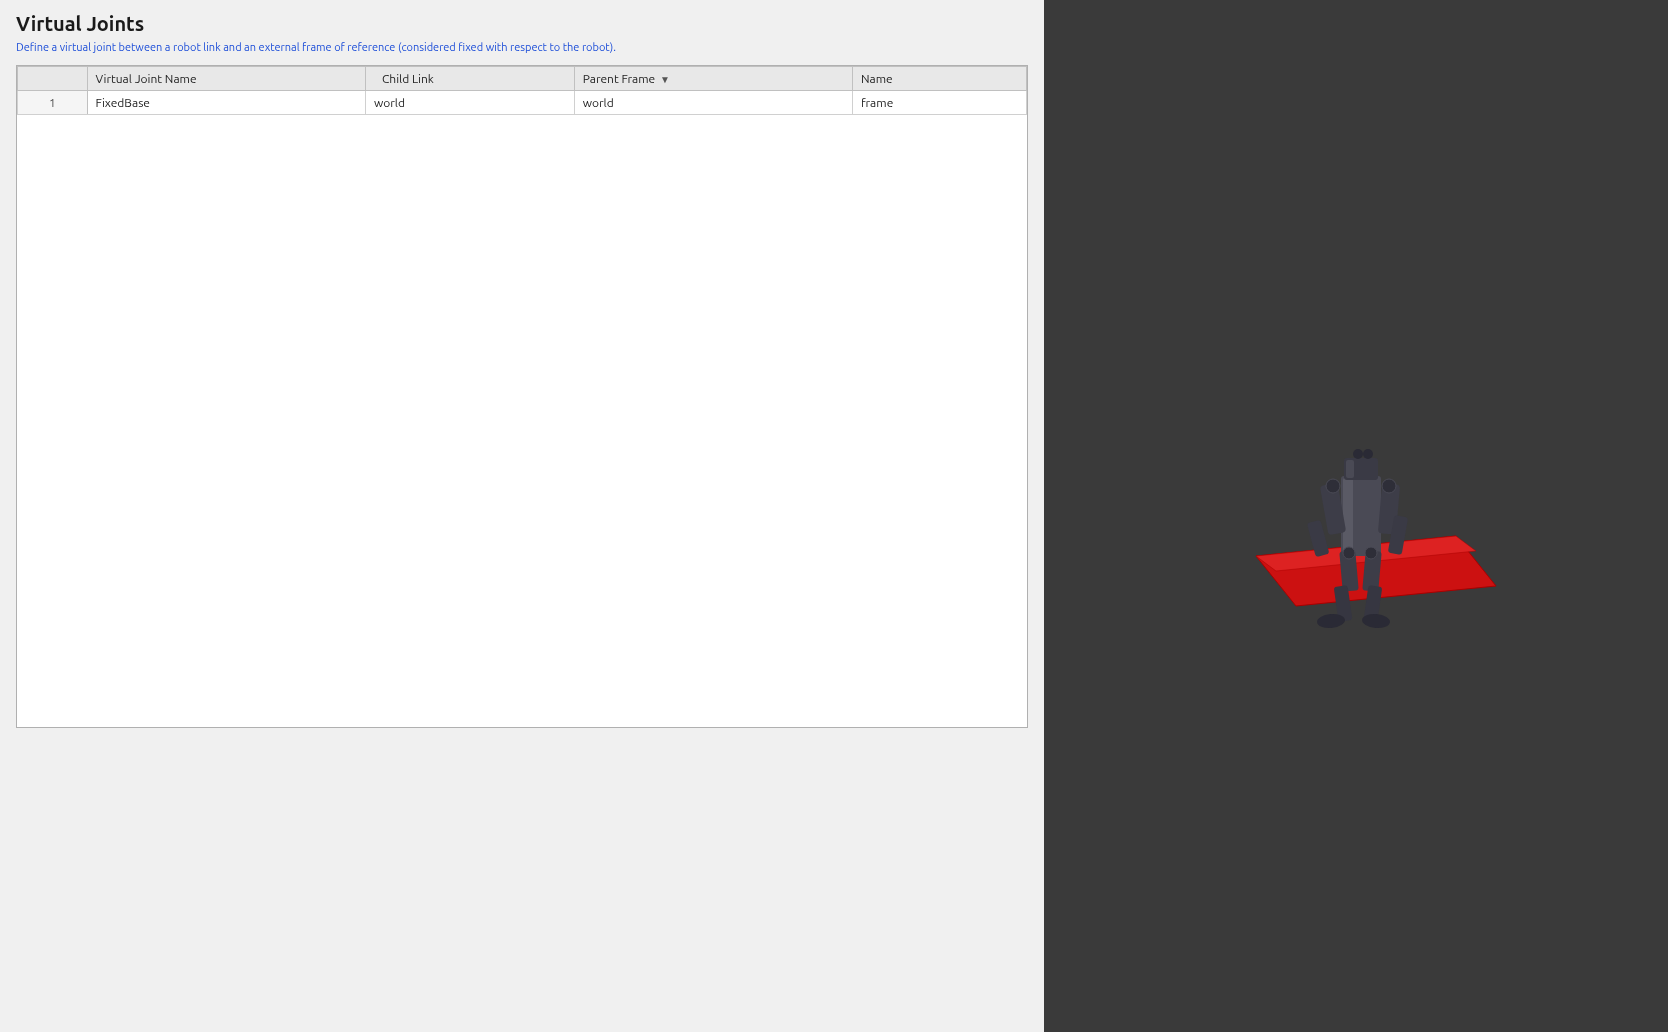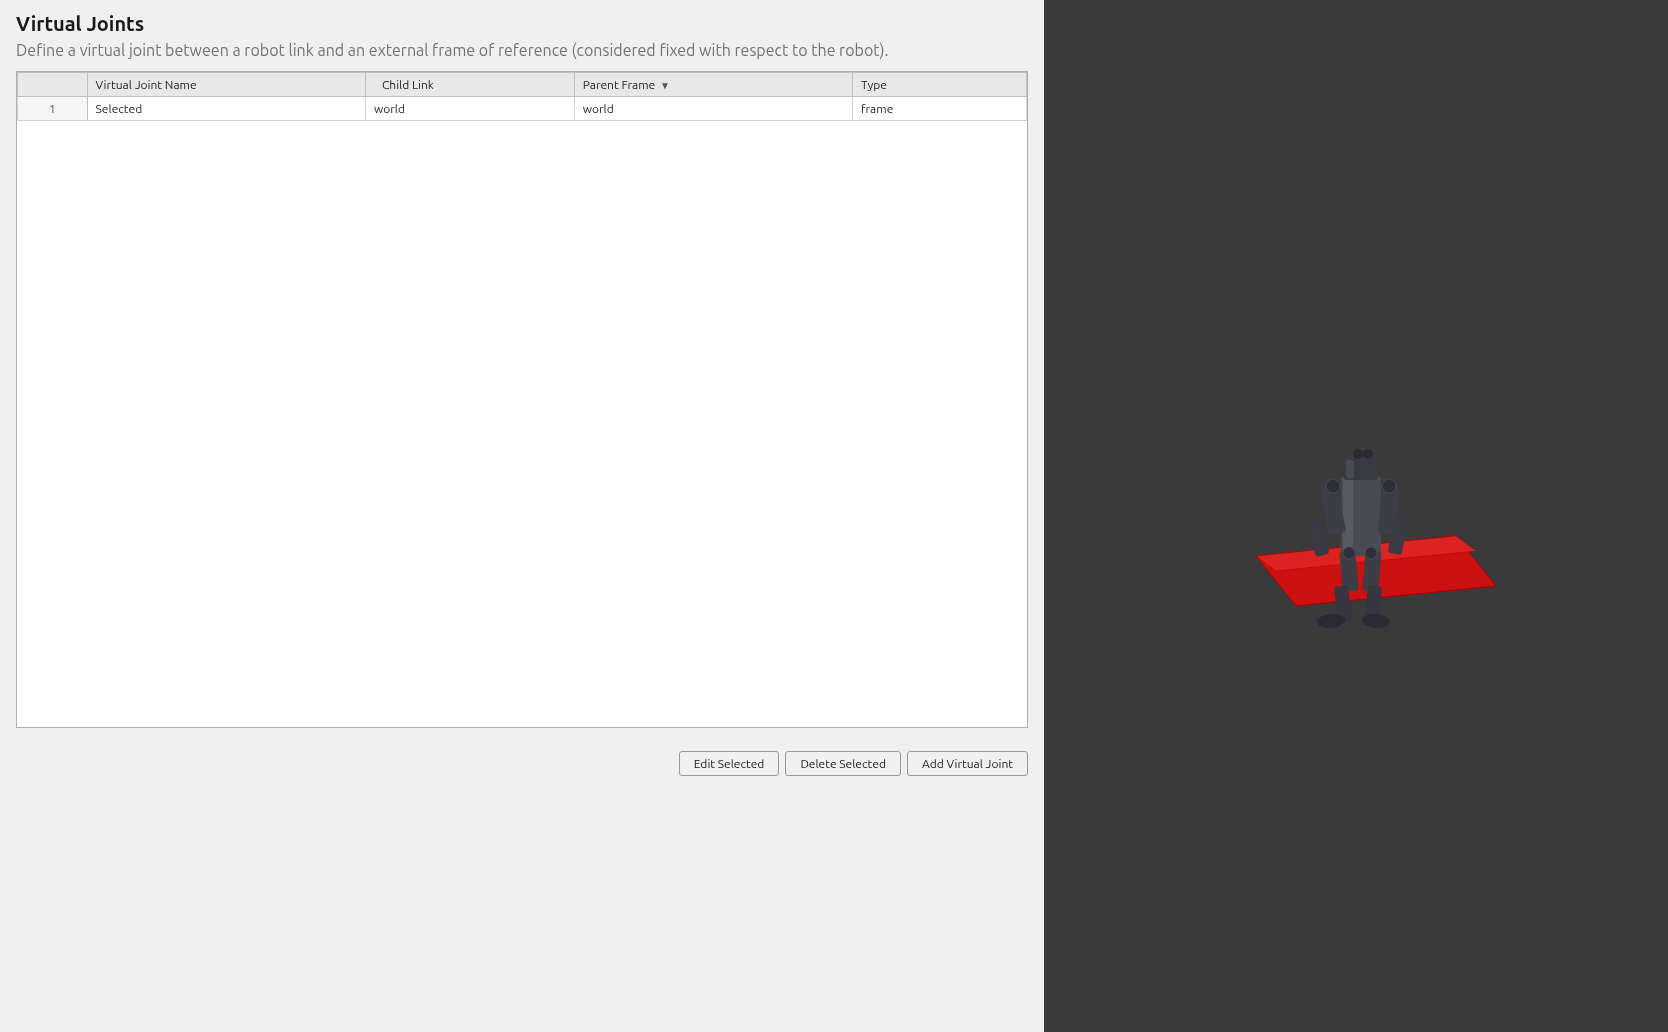--- a/index.html
+++ b/index.html
@@ -29,22 +29,22 @@
     }
 
     #page-title {
       font-size: 20px;
       font-weight: bold;
       color: #1a1a1a;
       margin-bottom: 6px;
     }
 
     #page-description {
-      font-size: 16px;
-      color: #737373;
+      font-size: 11px;
+      color: #1d4ed8;
       margin-bottom: 12px;
     }
 
     #table-container {
       flex: 1;
       border: 1px solid #b0b0b0;
       background: #ffffff;
       overflow: auto;
     }
 
@@ -149,41 +149,36 @@
             <span>Virtual Joint Name</span>
           </th>
           <th>
             <span>Child Link</span>
           </th>
           <th>
             <span>Parent Frame</span>
             <span class="sort-indicator">▼</span>
           </th>
           <th>
-            <span>Type</span>
+            <span>Name</span>
           </th>
         </tr>
       </thead>
       <tbody id="table-body">
         <tr>
           <td>1</td>
-          <td>Selected</td>
+          <td>FixedBase</td>
           <td>world</td>
           <td>world</td>
           <td>frame</td>
         </tr>
       </tbody>
     </table>
   </div>
 
-  <div id="bottom-buttons">
-    <button class="action-button">Edit Selected</button>
-    <button class="action-button">Delete Selected</button>
-    <button class="action-button">Add Virtual Joint</button>
-  </div>
 </div>
 
 <div id="right-panel">
 
   <div id="robot-visual">
     <svg width="320" height="280" viewBox="0 0 320 280">
 
       <polygon points="60,180 260,160 300,210 100,230" fill="#cc1111" stroke="#aa0000" stroke-width="1"></polygon>
 
       <polygon points="60,180 260,160 280,175 80,195" fill="#dd2222" stroke="#aa0000" stroke-width="0.5"></polygon>

